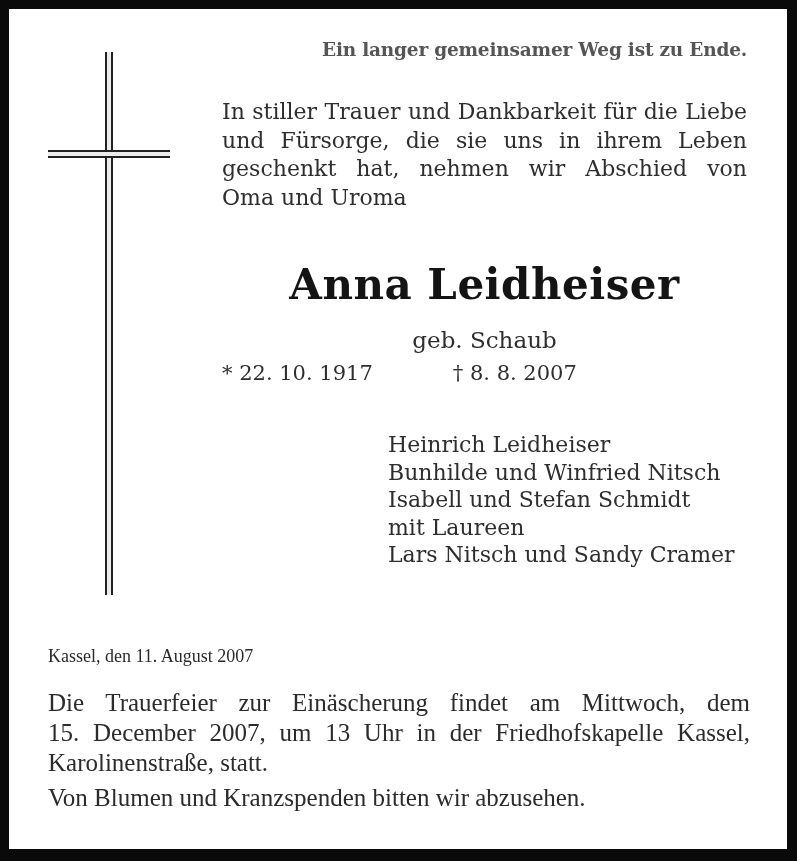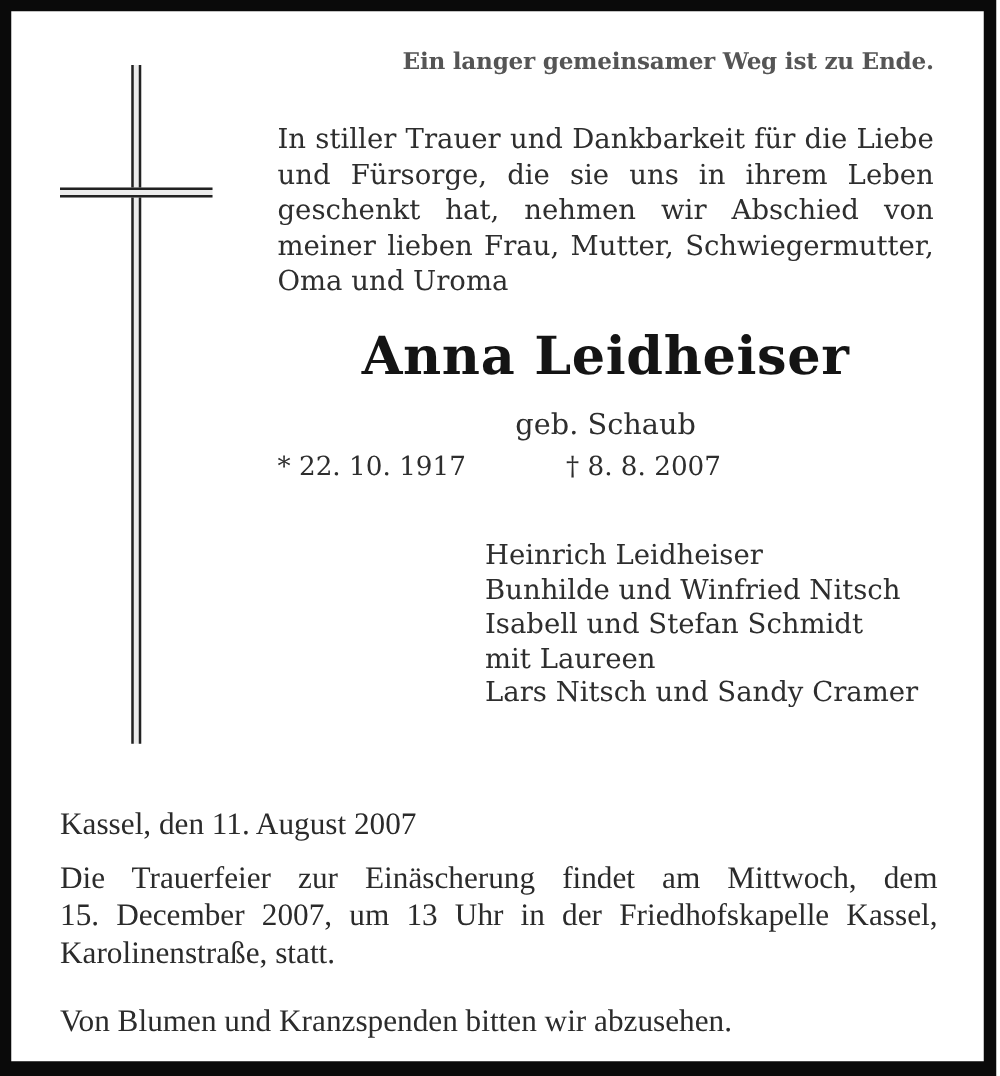--- a/index.html
+++ b/index.html
@@ -54,43 +54,42 @@
   .dates{
     position:absolute;left:222px;top:361px;width:525px;
     display:flex;justify-content:flex-start;gap:80px;
     font-size:21px;color:var(--ink);
   }
   .mourners{
     position:absolute;left:388px;top:431px;
     font-size:22px;line-height:27.5px;color:var(--ink);
   }
   .bottom{font-family:"Liberation Serif",serif;color:var(--bottom-ink);}
-  .dateline{position:absolute;left:48px;top:646px;font-size:25px;}
+  .dateline{position:absolute;left:48px;top:646px;font-size:18px;}
   .funeral{position:absolute;left:48px;top:688px;width:702px;font-size:25px;line-height:30px;}
-  .flowers{position:absolute;left:48px;top:784px;font-size:25px;margin-top:20px;}
+  .flowers{position:absolute;left:48px;top:784px;font-size:25px;}
 </style>
 </head>
 <body>
 
 <div class="page">
 
   <div class="frame"></div>
 
   <div>
     <div class="cross-v"></div>
     <div class="cross-h"></div>
   </div>
 
   <div class="epigraph">Ein langer gemeinsamer Weg ist zu Ende.</div>
 
   <div class="intro">
     <div class="jline">In stiller Trauer und Dankbarkeit für die Liebe</div>
     <div class="jline">und Fürsorge, die sie uns in ihrem Leben</div>
     <div class="jline">geschenkt hat, nehmen wir Abschied von</div>
-    <div class="jline">meiner lieben Frau, Mutter, Schwiegermutter,</div>
     <div class="jline last">Oma und Uroma</div>
   </div>
 
   <div class="name">Anna Leidheiser</div>
 
   <div class="maiden">geb. Schaub</div>
 
   <div class="dates">
     <span>* 22. 10. 1917</span>
     <span>† 8. 8. 2007</span>

